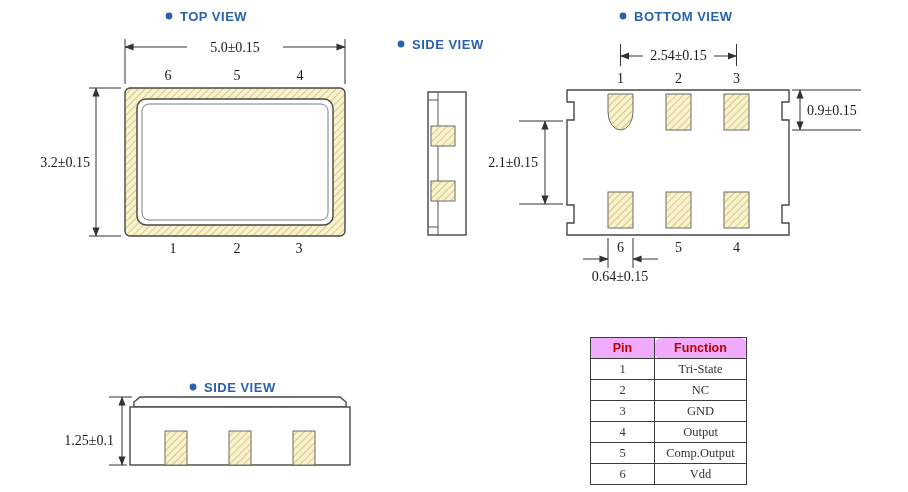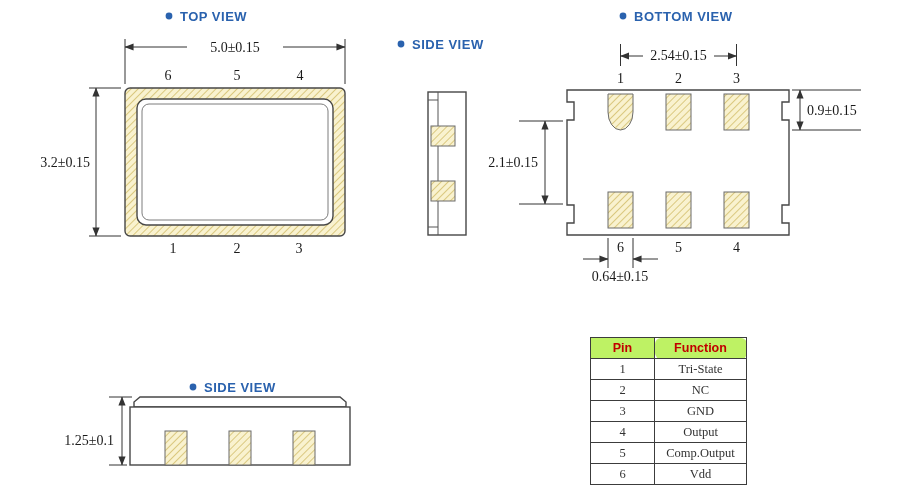--- a/index.html
+++ b/index.html
@@ -12,21 +12,21 @@
   .outline{fill:#fff;stroke:#474747;stroke-width:1.4;}
   .hatchring{fill:url(#hatch);stroke:#474747;stroke-width:1.4;}
   .inner2{fill:none;stroke:#6d6d6d;stroke-width:.9;}
   .thin{stroke:#555;stroke-width:1;fill:none;}
   .dimline{stroke:#333;stroke-width:1;fill:none;}
   .pad{fill:url(#hatch);stroke:#6b6b6b;stroke-width:1;}
   .txtbg{fill:#fff;}
   .pin-table-wrap{position:absolute;left:590px;top:337px;}
   table.pin-table{border-collapse:collapse;border:1.5px solid #333;}
   table.pin-table th,table.pin-table td{border:1px solid #3c3c3c;text-align:center;padding:0;height:20px;}
-  table.pin-table th{background:#bef264;color:#c00000;font:bold 12.5px "Liberation Sans",sans-serif;}
+  table.pin-table th{background:#f0abfc;color:#c00000;font:bold 12.5px "Liberation Sans",sans-serif;}
   table.pin-table td{font:12.5px "Liberation Serif",serif;color:#333;}
   .col-pin{width:63px;}
   .col-fn{width:91px;border-radius:6px;}
 </style>
 </head>
 <body>
 
 <div class="stage">
 <svg width="908" height="492" viewBox="0 0 908 492">
   <defs>

